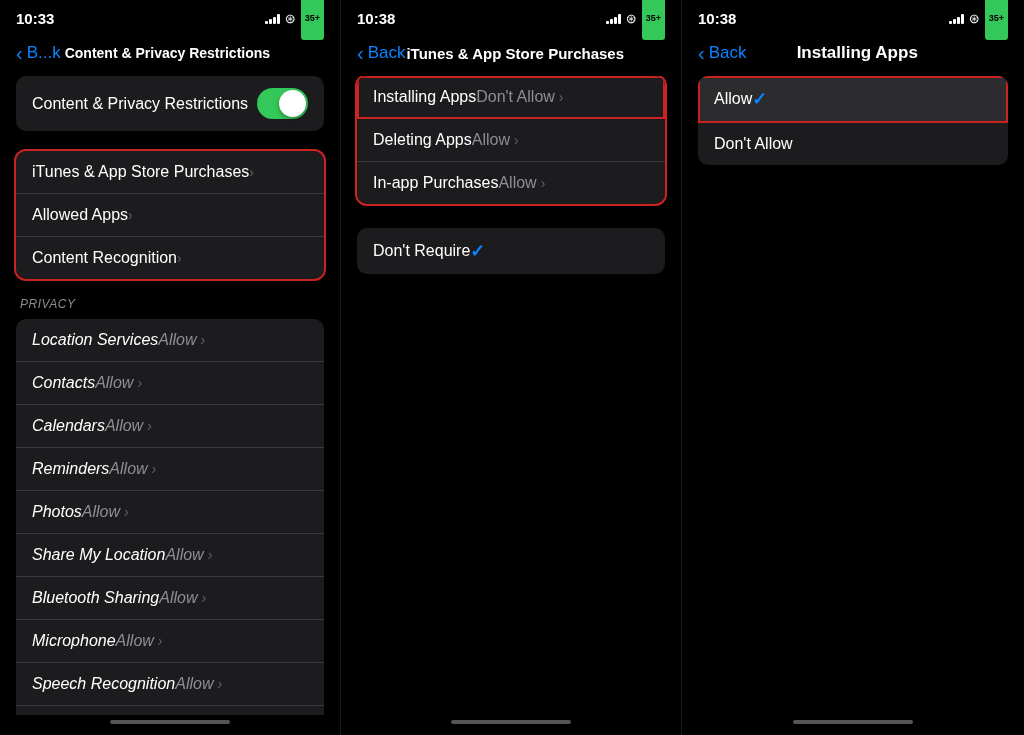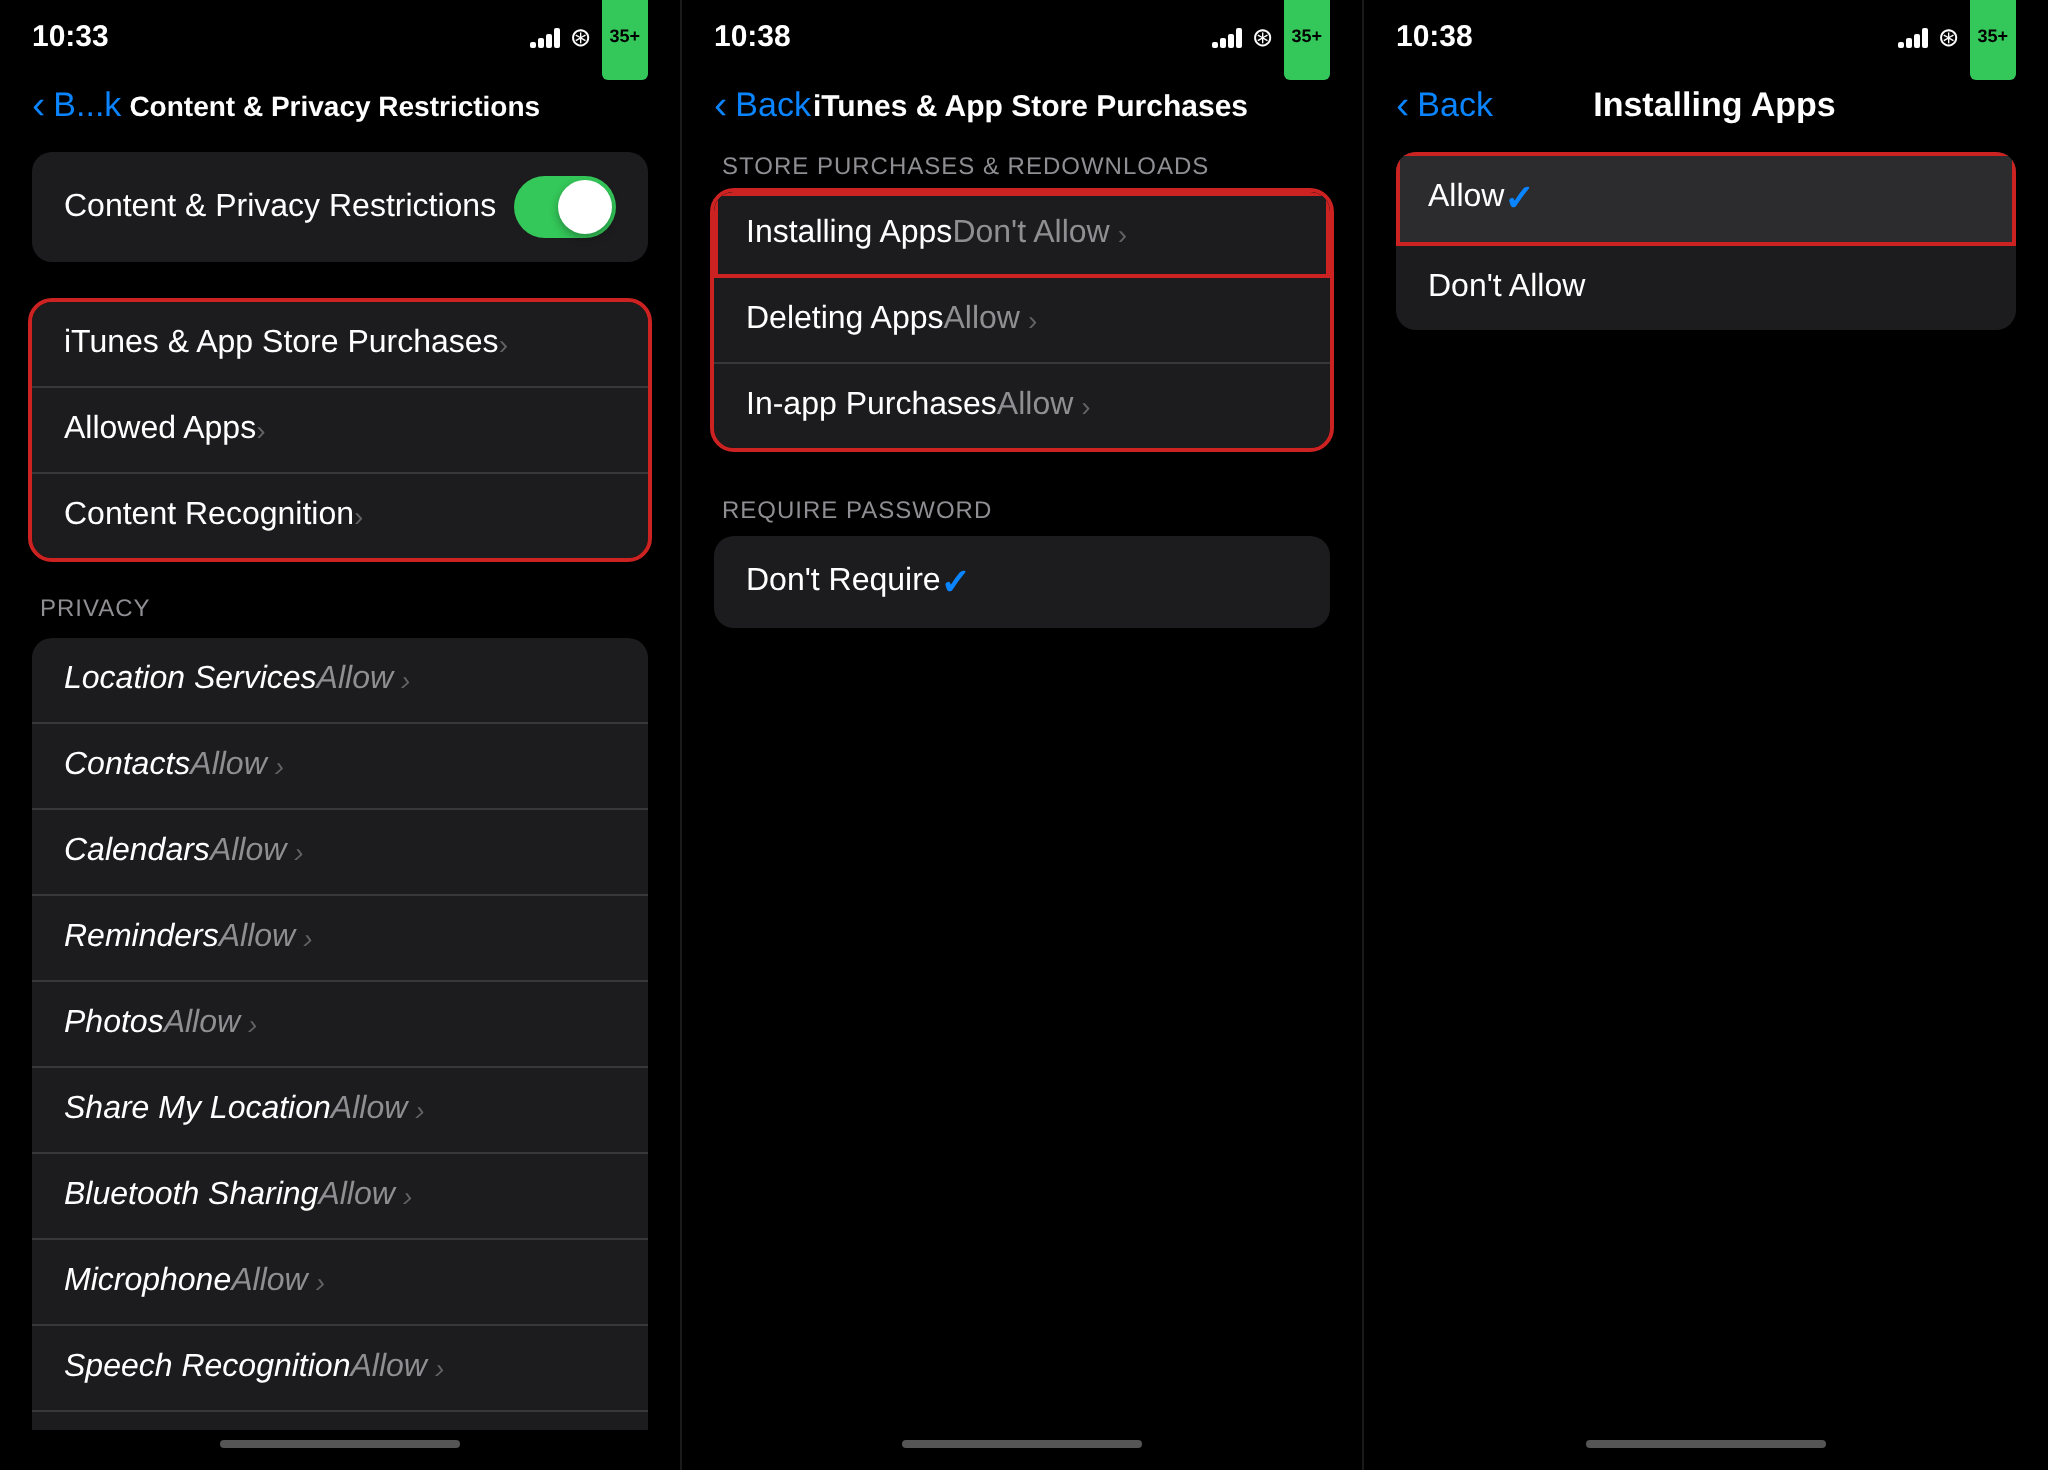--- a/index.html
+++ b/index.html
@@ -180,20 +180,21 @@
     }
 
     
     .privacy-section-label {
       color: #8e8e93;
       font-size: 12px;
       text-transform: uppercase;
       letter-spacing: 0.5px;
       margin: 0 16px 8px;
       padding-left: 4px;
+      font-style: italic;
     }
     .option-check {
       color: #0a84ff;
       font-size: 18px;
       font-weight: 700;
     }
 
     .description-text {
       color: #8e8e93;
       font-size: 13px;
@@ -394,21 +395,20 @@
   <div class="nav-bar">
     <div class="nav-back">
       <span class="nav-back-chevron">‹</span>
       <span>Back</span>
     </div>
     <span class="nav-title" style="font-size:15px;">iTunes &amp; App Store Purchases</span>
   </div>
 
   <div class="settings-content">
 
-    <div class="section-header-label" style="margin: 0 16px 6px; padding-left:4px;">STORE PURCHASES &amp; REDOWNLOADS</div>
 
     <div style="outline: 2px solid #cc2222; border-radius: 10px; margin: 0 16px 0; overflow:hidden;">
       <div class="list-group" style="border-radius:0;">
         <div class="list-item item-highlighted" style="outline: 2px solid #cc2222; outline-offset:-2px; background:#1c1c1e;">
           <span class="list-item-label">Installing Apps</span>
           <div class="list-item-right">
             <span>Don't Allow</span>
             <span class="chevron">›</span>
           </div>
         </div>
@@ -423,21 +423,20 @@
           <span class="list-item-label">In-app Purchases</span>
           <div class="list-item-right">
             <span>Allow</span>
             <span class="chevron">›</span>
           </div>
         </div>
       </div>
     </div>
 
     <div style="margin-top: 24px;">
-      <div class="section-header-label" style="margin: 0 16px 6px; padding-left:4px;">REQUIRE PASSWORD</div>
       <div class="list-section" style="margin-top:0;">
         <div class="list-group">
           <div class="list-item">
             <span class="list-item-label">Don't Require</span>
             <div class="list-item-right">
               <span class="option-check">✓</span>
             </div>
           </div>
         </div>
       </div>

